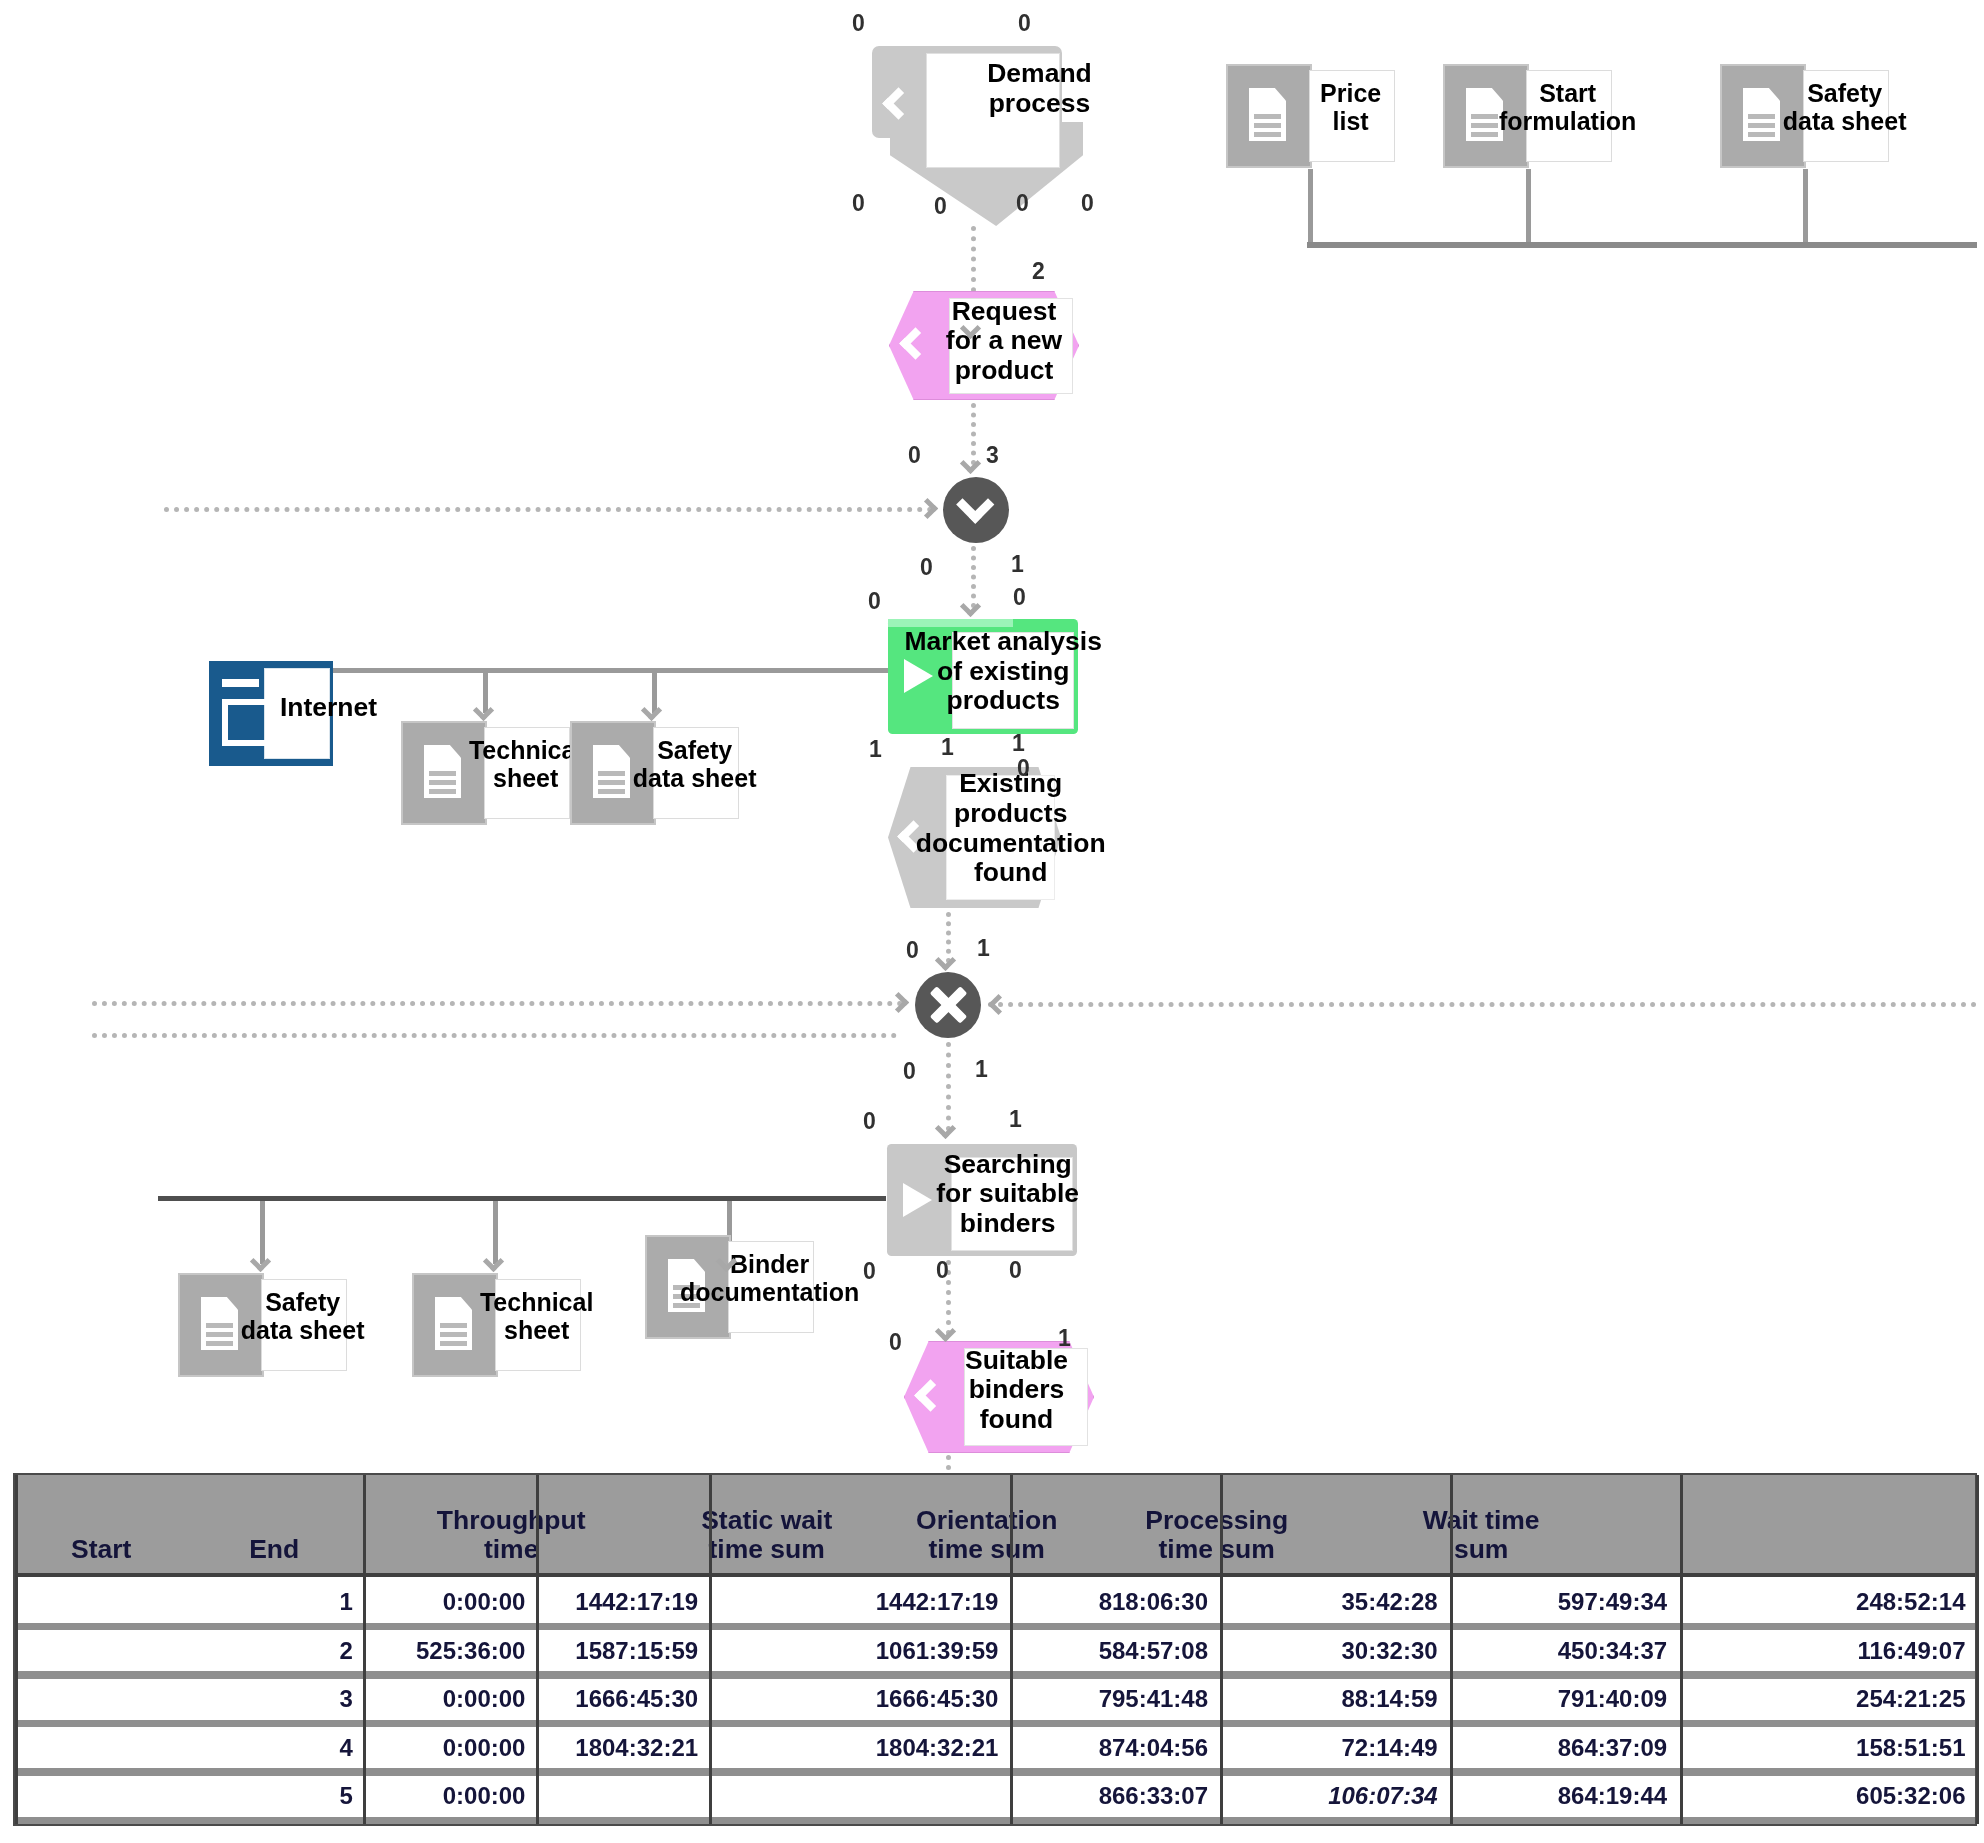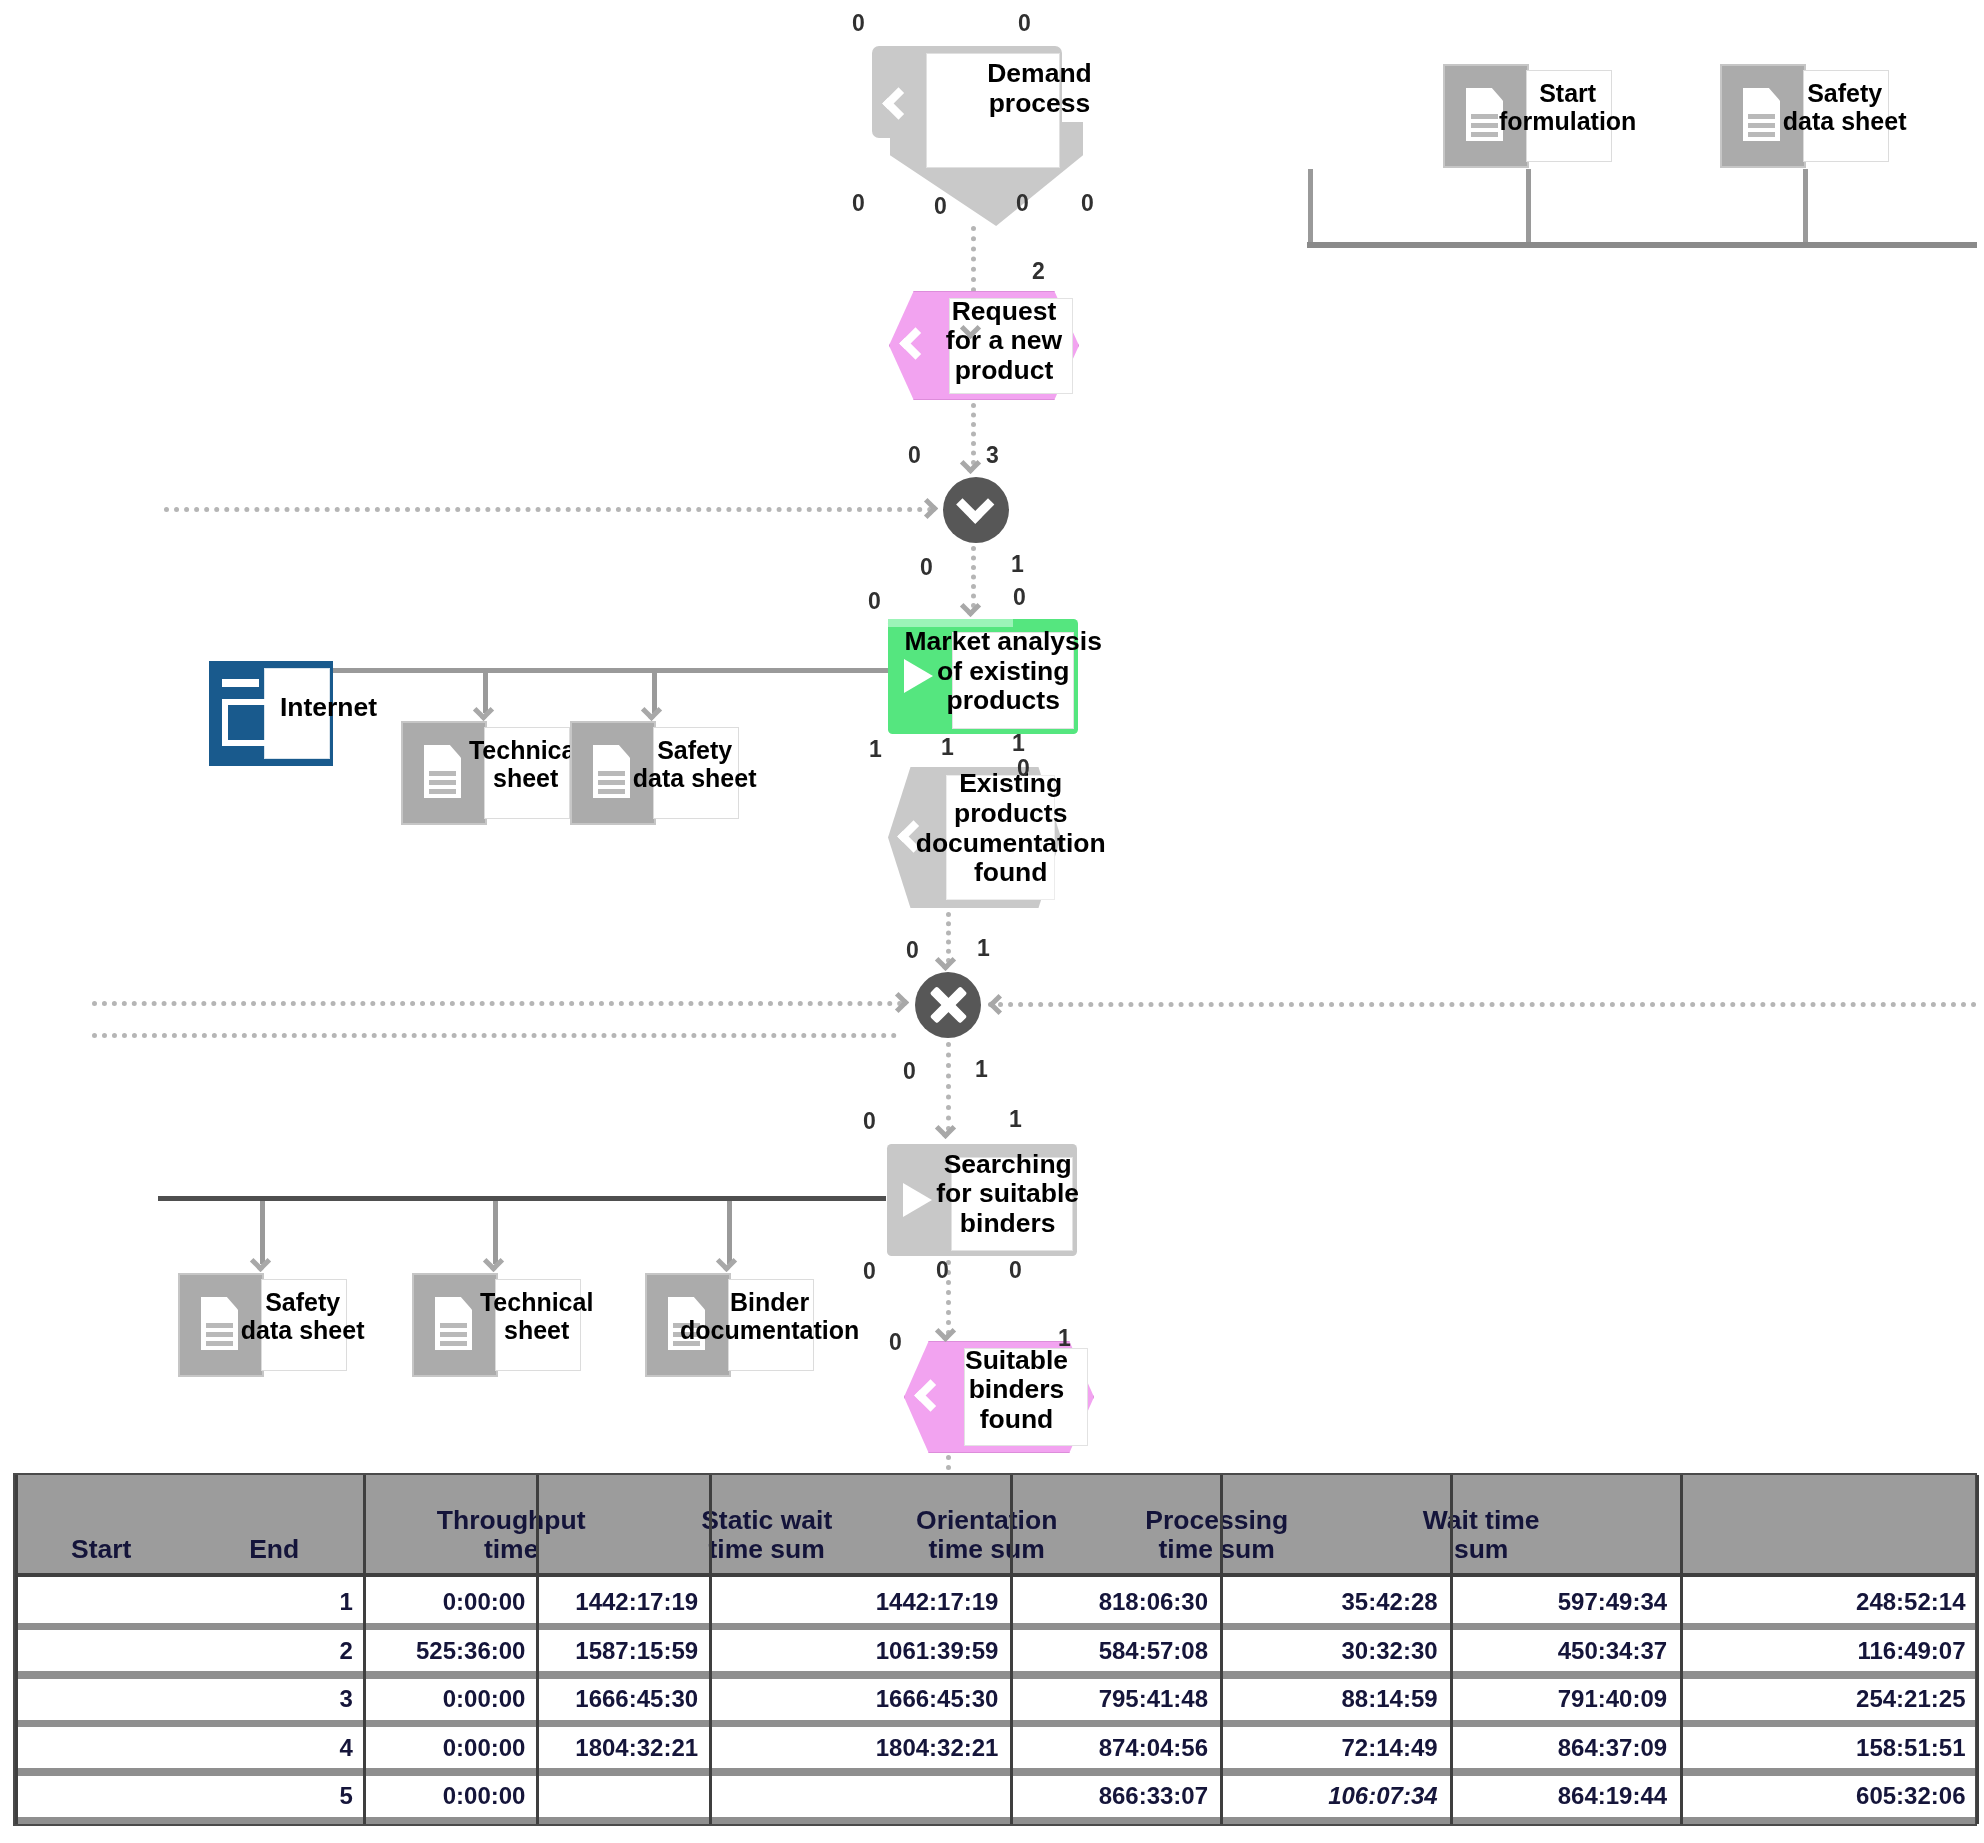--- a/index.html
+++ b/index.html
@@ -295,20 +295,30 @@
     <div class="cnt" style="left: 977px; top: 935px;">1</div>
     <div class="cnt" style="left: 903px; top: 1058px;">0</div>
     <div class="cnt" style="left: 975px; top: 1056px;">1</div>
     <div class="cnt" style="left: 863px; top: 1108px;">0</div>
     <div class="cnt" style="left: 1009px; top: 1106px;">1</div>
     <div class="cnt" style="left: 863px; top: 1258px;">0</div>
     <div class="cnt" style="left: 936px; top: 1257px;">0</div>
     <div class="cnt" style="left: 1009px; top: 1257px;">0</div>
     <div class="cnt" style="left: 889px; top: 1329px;">0</div>
     <div class="cnt" style="left: 1058px; top: 1325px;">1</div>
+    <div class="doc" style="left: 1226px; top: 64px;">
+    <div class="doc-box"></div>
+    <div class="doc-panel"></div>
+    <div class="doc-page"></div>
+    <div class="doc-line" style="top:50px;"></div>
+    <div class="doc-line" style="top:59px;"></div>
+    <div class="doc-line" style="top:68px;"></div>
+    <div class="doc-label">Price
+list</div>
+  </div>
     <div class="doc" style="left: 1443px; top: 64px;">
     <div class="doc-box"></div>
     <div class="doc-panel"></div>
     <div class="doc-page"></div>
     <div class="doc-line" style="top:50px;"></div>
     <div class="doc-line" style="top:59px;"></div>
     <div class="doc-line" style="top:68px;"></div>
     <div class="doc-label">Start
 formulation</div>
   </div>
@@ -355,21 +365,21 @@
     <div class="doc" style="left: 412px; top: 1273px;">
     <div class="doc-box"></div>
     <div class="doc-panel"></div>
     <div class="doc-page"></div>
     <div class="doc-line" style="top:50px;"></div>
     <div class="doc-line" style="top:59px;"></div>
     <div class="doc-line" style="top:68px;"></div>
     <div class="doc-label">Technical
 sheet</div>
   </div>
-    <div class="doc" style="left: 645px; top: 1273px; text-decoration: underline;">
+    <div class="doc" style="left: 645px; top: 1235px; text-decoration: underline;">
     <div class="doc-box"></div>
     <div class="doc-panel"></div>
     <div class="doc-page"></div>
     <div class="doc-line" style="top:50px;"></div>
     <div class="doc-line" style="top:59px;"></div>
     <div class="doc-line" style="top:68px;"></div>
     <div class="doc-label">Binder
 documentation</div>
   </div>
   </div>

